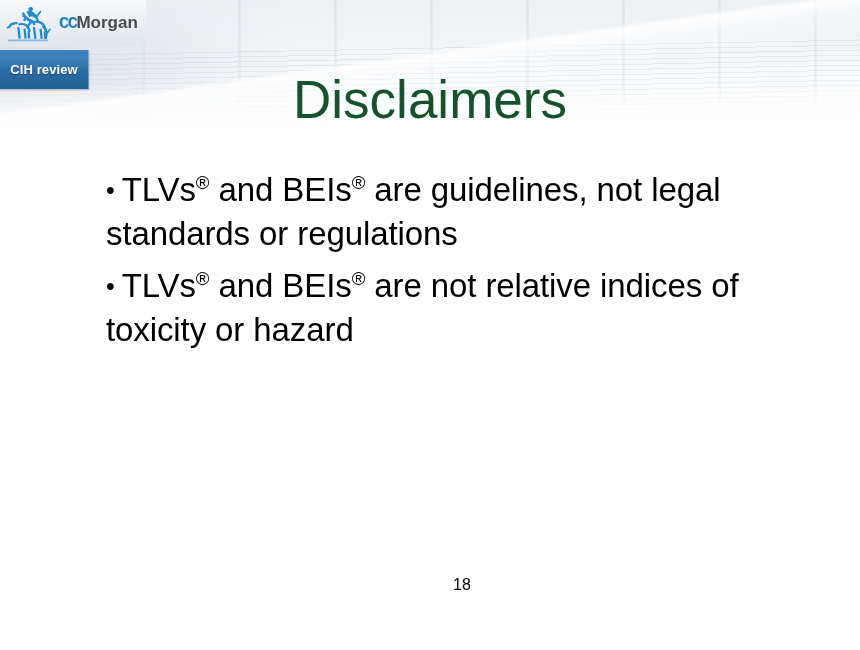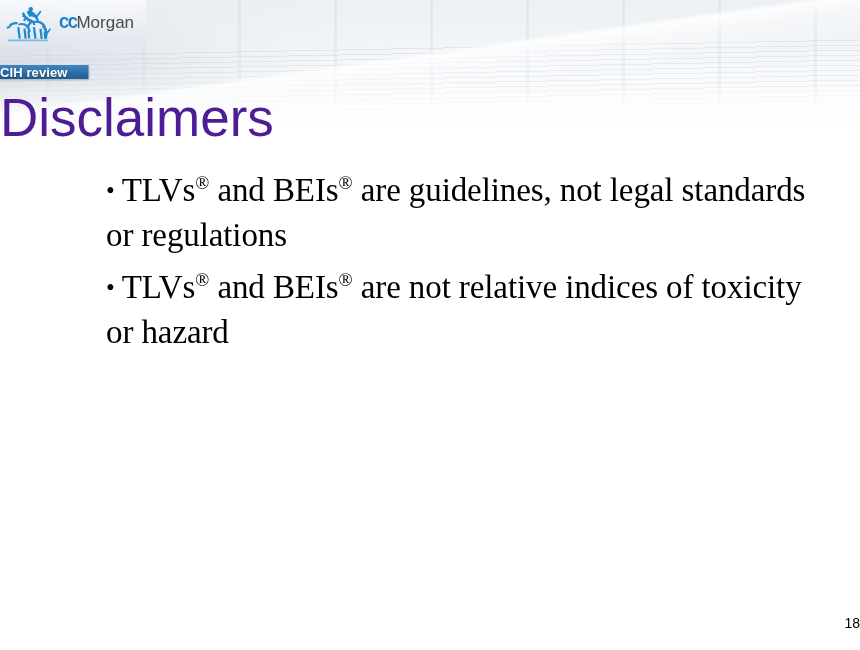--- a/index.html
+++ b/index.html
@@ -141,74 +141,73 @@
     margin-left: 1px;
   }
   .wm-cc {
     color: #1f7fc4;
     font-weight: bold;
     letter-spacing: -1.5px;
     font-family: Liberation Mono, monospace;
   }
   .wm-morgan {
     color: #4a4a4a;
-    font-weight: normal;
+    font-weight: bold;
   }
 
   
   #cih-badge {
     position: absolute;
     left: 0;
     top: 50px;
     width: 88px;
-    height: 14px;
+    height: 39px;
     background: linear-gradient(to bottom, #3f86c0 0%, #2f74ad 45%, #2a6ca4 55%, #24608f 100%);
     border-right: 1px solid rgba(255,255,255,0.35);
     box-shadow: 0 1px 2px rgba(0,0,0,0.25);
     display: flex;
     align-items: center;
-    justify-content: flex-start;
-    margin-top: 15px;
+    justify-content: center;
   }
   #cih-badge-label {
     color: #ffffff;
     font-family: "Liberation Sans", sans-serif;
     font-size: 13px;
     font-weight: bold;
     letter-spacing: 0.1px;
     white-space: nowrap;
     text-shadow: 0 1px 1px rgba(0,0,0,0.35);
   }
 
   
   #slide-title {
     position: absolute;
     left: 0;
-    top: 51px;
-    width: 860px;
-    text-align: left;
-    color: #4c1d95;
+    top: 33px;
+    width: 860px;
+    text-align: center;
+    color: #14532d;
     font-family: "Liberation Sans", sans-serif;
     font-size: 53px;
     font-weight: normal;
     line-height: 62px;
     letter-spacing: 0px;
     white-space: nowrap;
   }
 
   
   #body-content {
     position: absolute;
     left: 106px;
     top: 168px;
     width: 710px;
   }
   .bullet-item {
     color: #000000;
-    font-family: Liberation Serif, serif;
+    font-family: Liberation Sans, sans-serif;
     font-size: 33px;
     font-weight: normal;
     line-height: 44px;
     letter-spacing: -0.1px;
     margin: 0 0 8px 0;
     text-indent: 0;
   }
   .bullet-glyph {
     font-size: 25px;
     line-height: 44px;
@@ -219,26 +218,26 @@
     font-size: 0.56em;
     vertical-align: super;
     line-height: 0;
     letter-spacing: 0;
   }
 
   
   #page-number {
     position: absolute;
     left: 0;
-    top: 613px;
-    width: 860px;
-    text-align: right;
+    top: 575px;
+    width: 860px;
+    text-align: center;
     color: #000000;
     font-family: "Liberation Sans", sans-serif;
-    font-size: 14px;
+    font-size: 16px;
     font-weight: normal;
     line-height: 20px;
     padding-left: 64px;
     box-sizing: border-box;
   }
 </style>
 </head>
 <body>
 
 <div id="slide">

